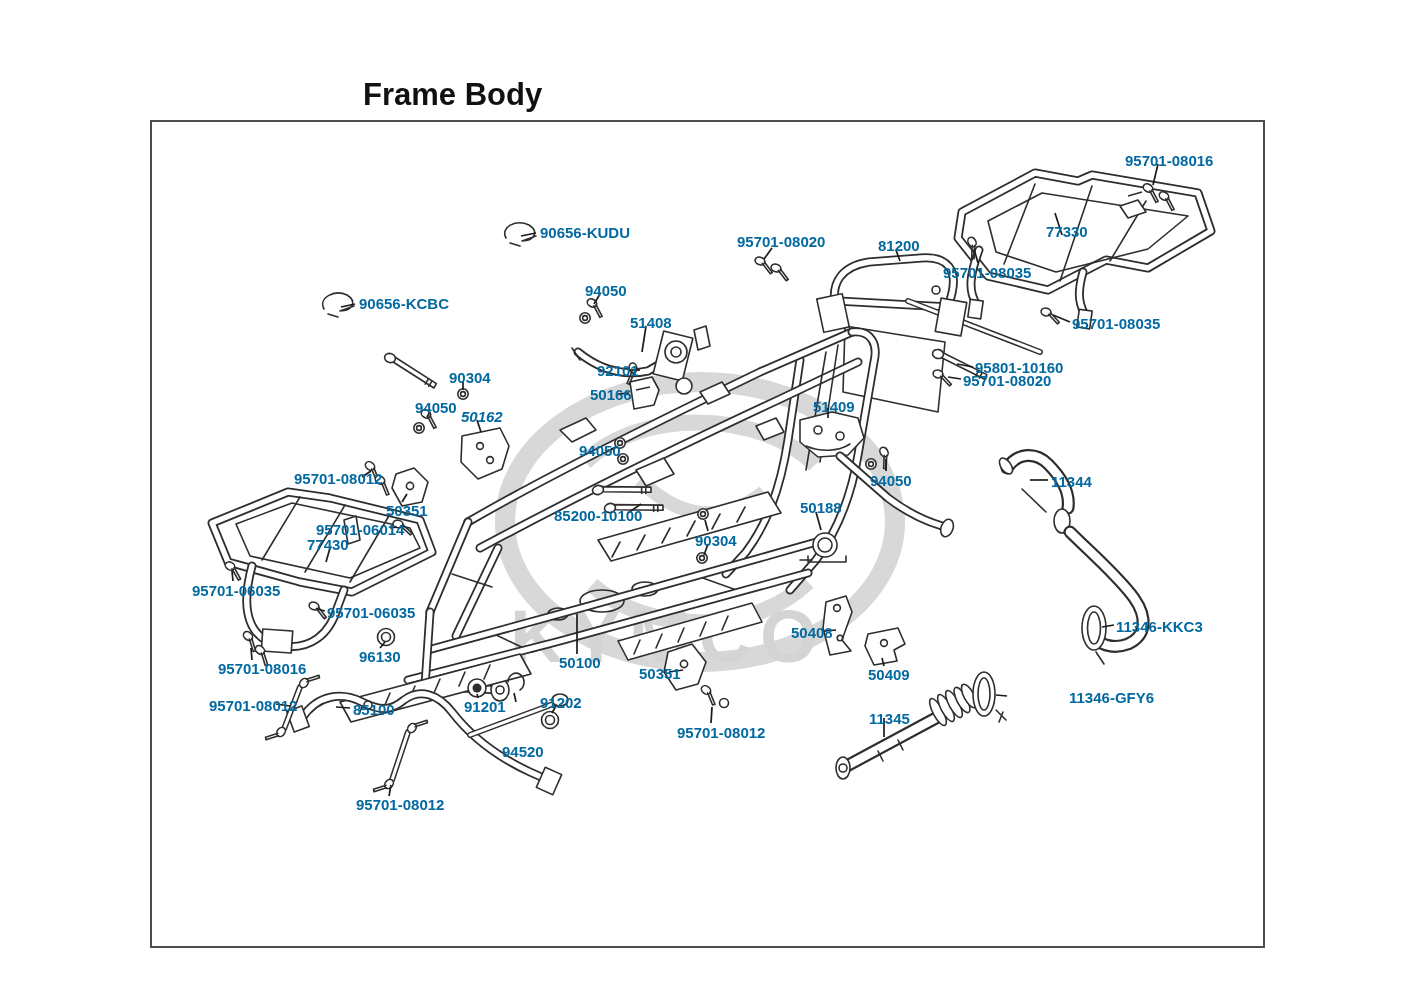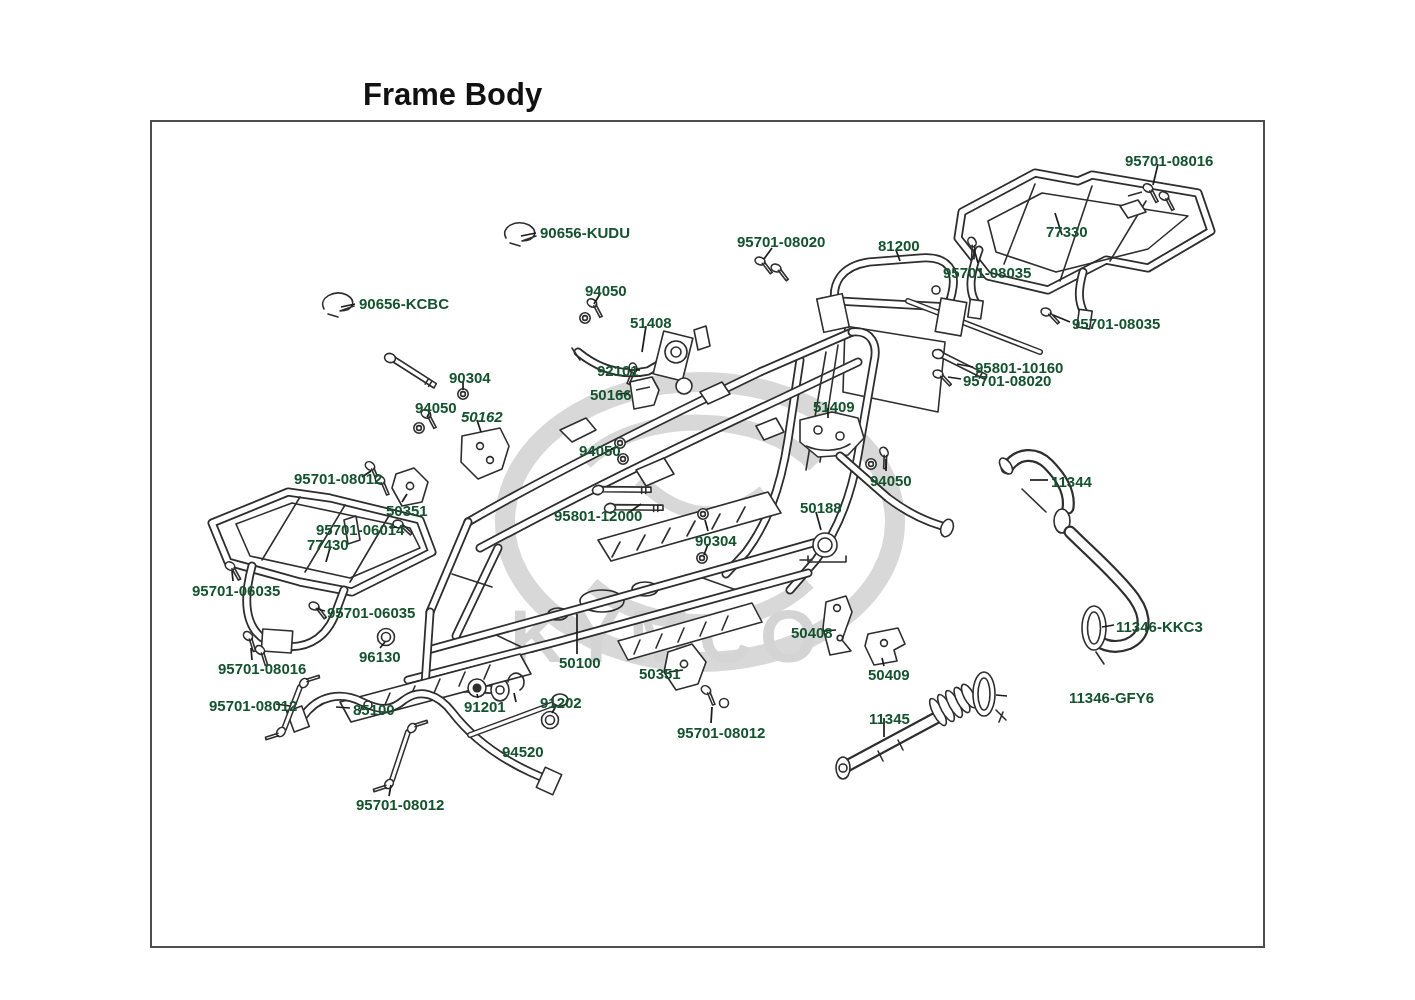--- a/index.html
+++ b/index.html
@@ -19,21 +19,21 @@
     position:absolute;left:150px;top:120px;width:1111px;height:824px;
     border:2px solid #4d4d4d;z-index:1;background:transparent;
   }
   .page-number{
     position:absolute;left:150px;top:950px;width:1113px;text-align:center;
     font-size:19px;font-weight:bold;z-index:5;
   }
   .diagram-svg{position:absolute;left:0;top:0;z-index:2;}
   .labels-layer{position:absolute;left:0;top:0;width:100%;height:100%;z-index:3;}
   .part-label{
-    position:absolute;font-size:15px;font-weight:bold;line-height:1;white-space:nowrap;color:#14532d;
+    position:absolute;font-size:15px;font-weight:bold;line-height:1;white-space:nowrap;color:#0369a1;
   }
   
   .tube-o{stroke:#2e2e2e;stroke-width:9;fill:none;stroke-linecap:round;stroke-linejoin:round;}
   .tube-i{stroke:#ffffff;stroke-width:5.4;fill:none;stroke-linecap:round;stroke-linejoin:round;}
   .tube2-o{stroke:#2e2e2e;stroke-width:13;fill:none;stroke-linecap:round;stroke-linejoin:round;}
   .tube2-i{stroke:#ffffff;stroke-width:8.6;fill:none;stroke-linecap:round;stroke-linejoin:round;}
   .rod-o{stroke:#2e2e2e;stroke-width:6;fill:none;stroke-linecap:round;}
   .rod-i{stroke:#ffffff;stroke-width:3;fill:none;stroke-linecap:round;}
   .thin{stroke:#2e2e2e;stroke-width:1.6;fill:none;stroke-linecap:round;stroke-linejoin:round;}
   .thin-f{stroke:#2e2e2e;stroke-width:1.6;fill:#ffffff;stroke-linejoin:round;}
@@ -377,21 +377,21 @@
       <div class="part-label" style="left: 218px; top: 661px;">95701-08016</div>
       <div class="part-label" style="left: 209px; top: 698px;">95701-08012</div>
       <div class="part-label" style="left: 353px; top: 702px;">85100</div>
       <div class="part-label" style="left: 356px; top: 797px;">95701-08012</div>
       <div class="part-label" style="left: 464px; top: 699px;">91201</div>
       <div class="part-label" style="left: 502px; top: 744px;">94520</div>
       <div class="part-label" style="left: 540px; top: 695px;">91202</div>
       <div class="part-label" style="left: 559px; top: 655px;">50100</div>
       <div class="part-label" style="left: 639px; top: 666px;">50351</div>
       <div class="part-label" style="left: 677px; top: 725px;">95701-08012</div>
-      <div class="part-label" style="left: 554px; top: 508px;">95801-12000</div>
+      <div class="part-label" style="left: 554px; top: 508px;">85200-10100</div>
       <div class="part-label" style="left: 579px; top: 443px;">94050</div>
       <div class="part-label" style="left: 695px; top: 533px;">90304</div>
       <div class="part-label" style="left: 800px; top: 500px;">50188</div>
       <div class="part-label" style="left: 813px; top: 399px;">51409</div>
       <div class="part-label" style="left: 870px; top: 473px;">94050</div>
       <div class="part-label" style="left: 737px; top: 234px;">95701-08020</div>
       <div class="part-label" style="left: 878px; top: 238px;">81200</div>
       <div class="part-label" style="left: 943px; top: 265px;">95701-08035</div>
       <div class="part-label" style="left: 1046px; top: 224px;">77330</div>
       <div class="part-label" style="left: 1125px; top: 153px;">95701-08016</div>

